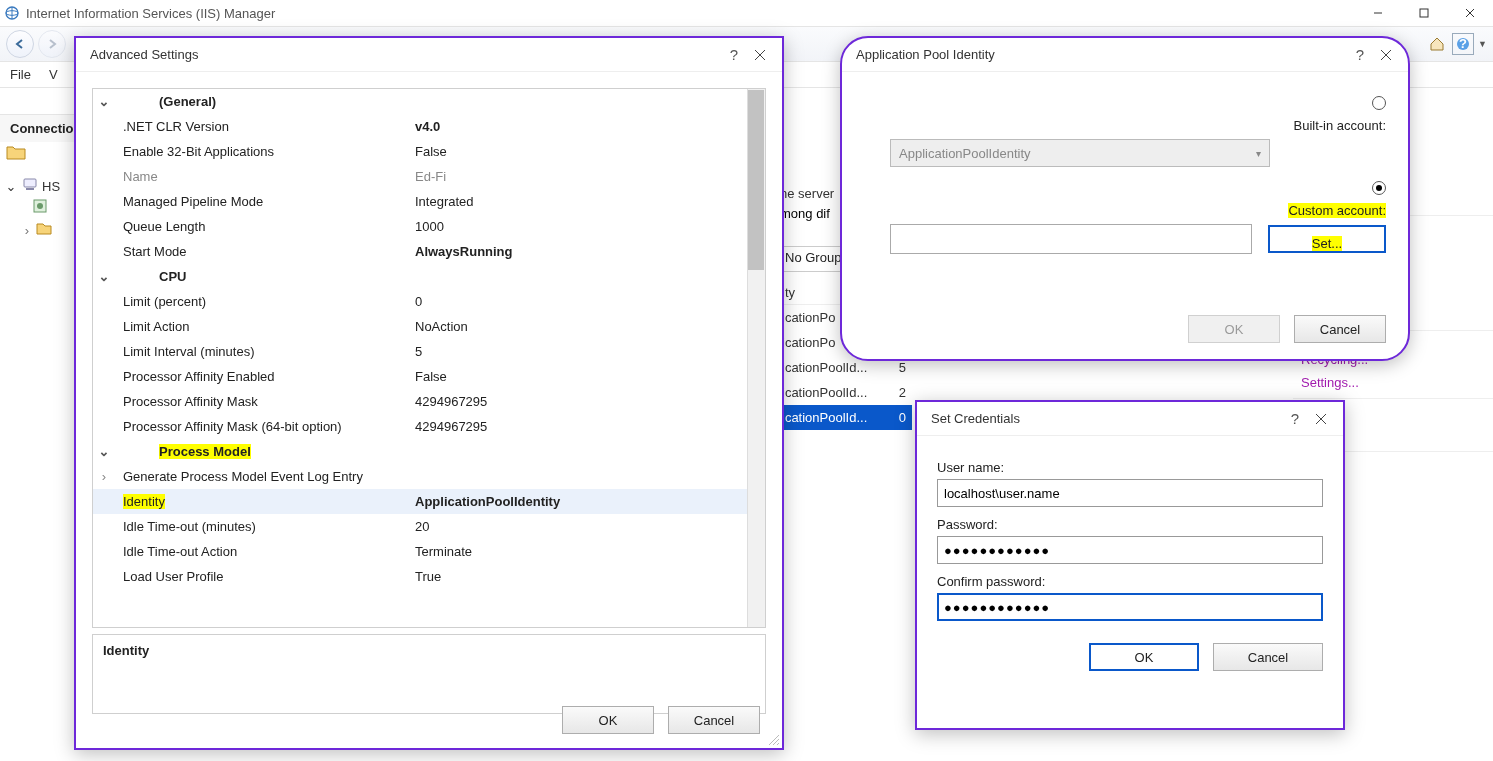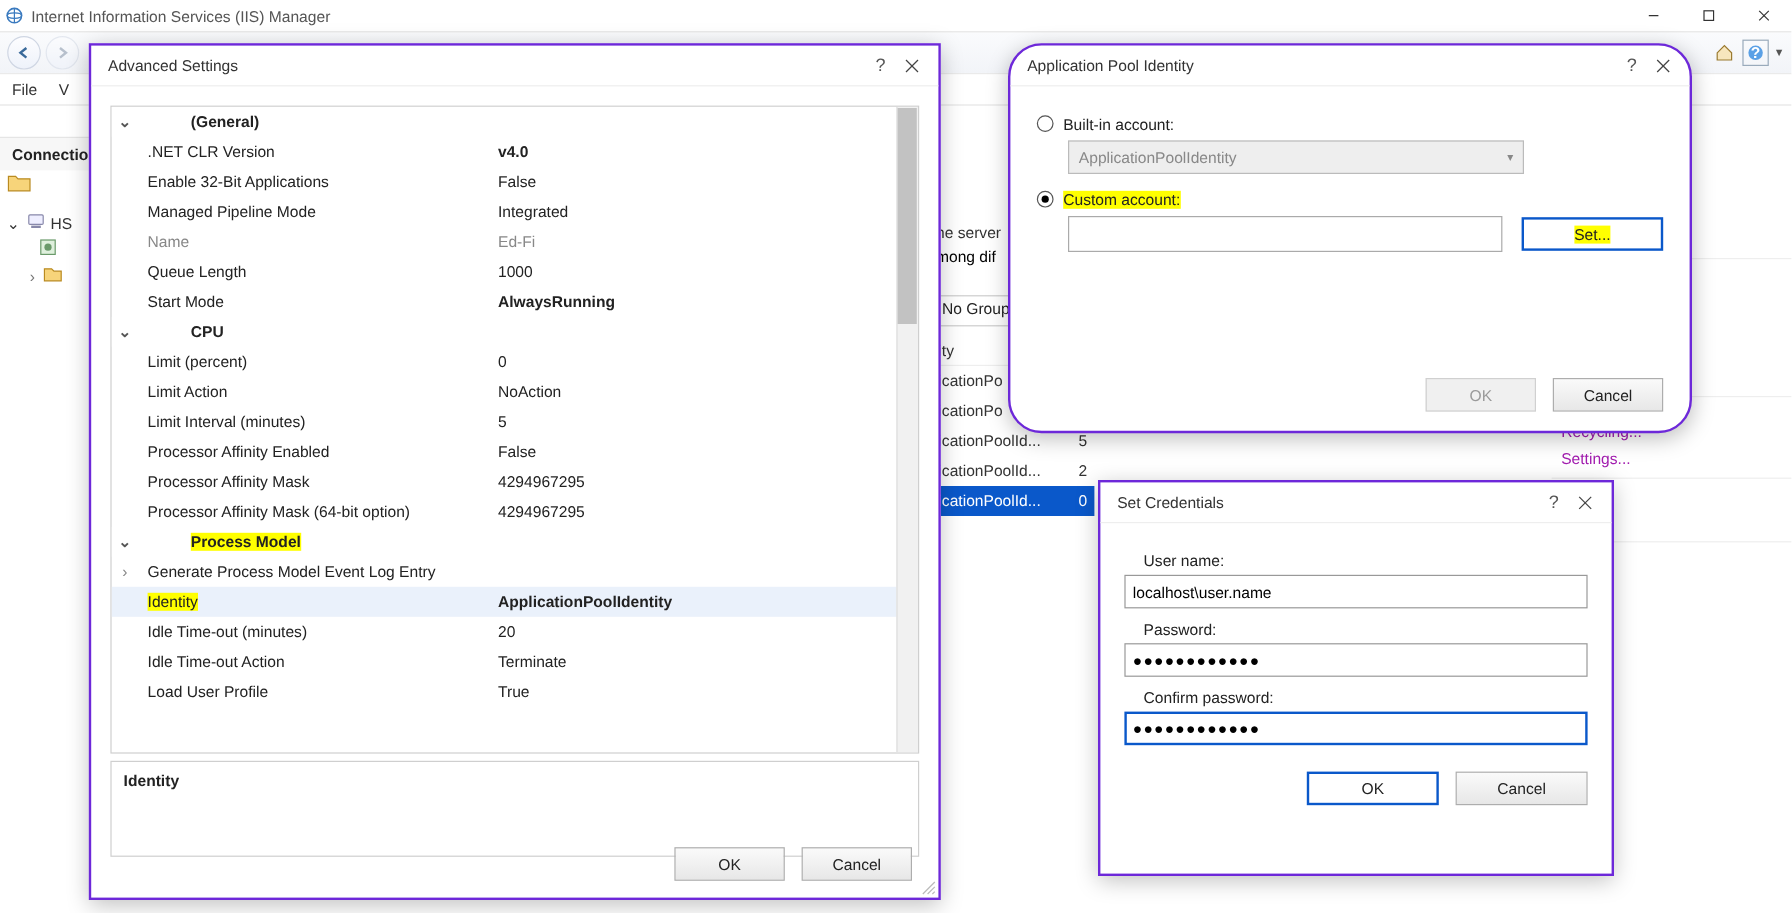--- a/index.html
+++ b/index.html
@@ -55,33 +55,33 @@
   .prow.dim { color:#888;}
   .prow .bold { font-weight:700;}
   .adv .desc { position:absolute; left:16px; right:16px; top:596px; height:80px; border:1px solid #cfcfcf; padding:8px 10px;}
   .adv .desc .t { font-weight:700; margin-bottom:4px;}
   .adv .btnrow { position:absolute; right:22px; bottom:14px; display:flex; gap:14px;}
   .adv .resize { position:absolute; right:2px; bottom:2px; width:14px; height:14px; color:#bbb;}
 
   
   .idn { left:840px; top:36px; width:570px; height:325px;border-radius:28px;}
   .idn .body { padding:18px 22px;}
-  .radiorow { display:flex; align-items:flex-start; gap:8px; margin:6px 0;}
+  .radiorow { display:flex; align-items:flex-end; gap:8px; margin:6px 0;flex-direction:column;}
   .rdot { width:14px; height:14px; border:1px solid #555; border-radius:50%; display:inline-flex; align-items:center; justify-content:center;}
   .rdot .inner { width:6px; height:6px; background:#000; border-radius:50%;}
   .idn select, .idn input.text { height:26px; border:1px solid #aaa; padding:0 6px; background:#fff;}
   .idn .combo-dis { width:380px; height:28px; border:1px solid #bbb; background:#eee; color:#888; display:flex; align-items:center; justify-content:space-between; padding:0 8px; margin:6px 0 14px 26px;}
   .idn .custrow { display:flex; gap:16px; margin-left:26px; align-items:center; margin-top:6px;}
   .idn .custrow input { flex:1 1 auto; height:30px; border:1px solid #aaa;}
   .idn .btnrow { position:absolute; right:22px; bottom:16px; display:flex; gap:14px;}
 
   
   .cred { left:915px; top:400px; width:430px; height:330px;}
   .cred .body { padding:14px 20px;}
-  .cred label { display:block; margin-top:10px; margin-bottom:4px;margin-left:16px;}
+  .cred label { display:block; margin-top:10px; margin-bottom:4px;}
   .cred input { width:100%; height:28px; border:1px solid #999; padding:0 6px;}
   .cred input.focus { border:2px solid #0a58ca; padding:0 5px;}
   .cred .btnrow { display:flex; gap:14px; justify-content:flex-end; margin-top:22px;}
 </style>
 </head>
 <body>
 
 <div class="titlebar">
   <span class="appicon">
     <svg width="16" height="16" viewBox="0 0 16 16">
@@ -234,29 +234,29 @@
       <div class="prow item">
           <span class="chev"></span>
           <span class="k">.NET CLR Version</span>
           <span class="v bold">v4.0</span>
         </div>
       <div class="prow item">
           <span class="chev"></span>
           <span class="k">Enable 32-Bit Applications</span>
           <span class="v">False</span>
         </div>
+      <div class="prow item dim">
+          <span class="chev"></span>
+          <span class="k">Name</span>
+          <span class="v">Ed-Fi</span>
+        </div>
       <div class="prow item">
           <span class="chev"></span>
           <span class="k">Managed Pipeline Mode</span>
           <span class="v">Integrated</span>
-        </div>
-      <div class="prow item dim">
-          <span class="chev"></span>
-          <span class="k">Name</span>
-          <span class="v">Ed-Fi</span>
         </div>
       <div class="prow item">
           <span class="chev"></span>
           <span class="k">Queue Length</span>
           <span class="v">1000</span>
         </div>
       <div class="prow item">
           <span class="chev"></span>
           <span class="k">Start Mode</span>
           <span class="v bold">AlwaysRunning</span>
@@ -366,21 +366,21 @@
       <span style="font-size:10px;">▾</span>
     </div>
     <div class="radiorow">
       <span class="rdot">
           <span class="inner"></span>
         </span>
       <span><span class="hl">Custom account:</span></span>
     </div>
     <div class="custrow">
       <input class="text" type="text" value="" style="">
-      <div class="btn primary" style="min-width:118px;">
+      <div class="btn primary" style="min-width:118px;align-items:flex-end;">
           <span class="hl">Set...</span>
         </div>
     </div>
   </div>
   <div class="btnrow">
     <div class="btn dis">OK</div>
     <div class="btn">Cancel</div>
   </div>
 </div>
 

